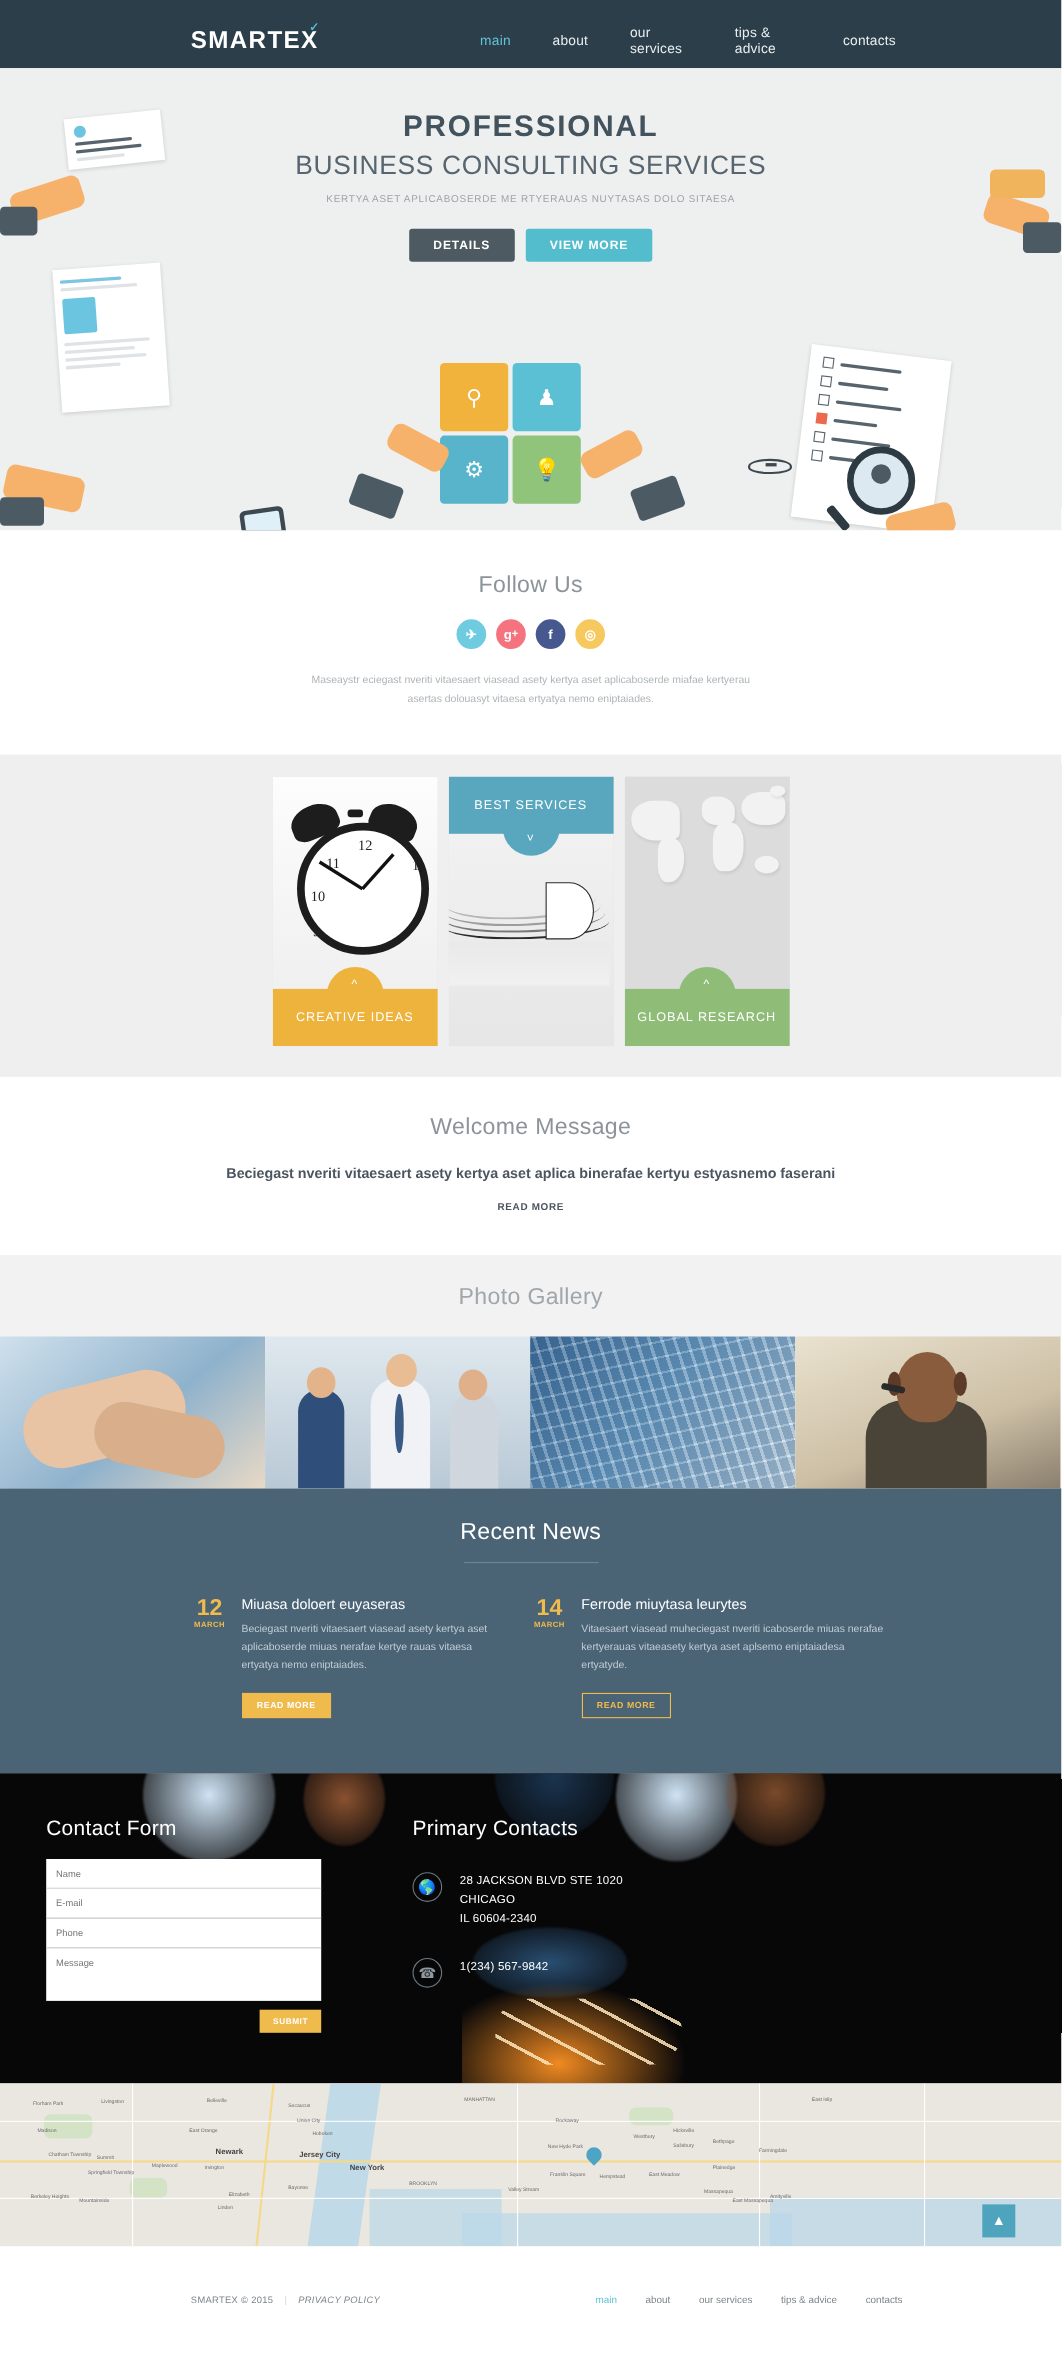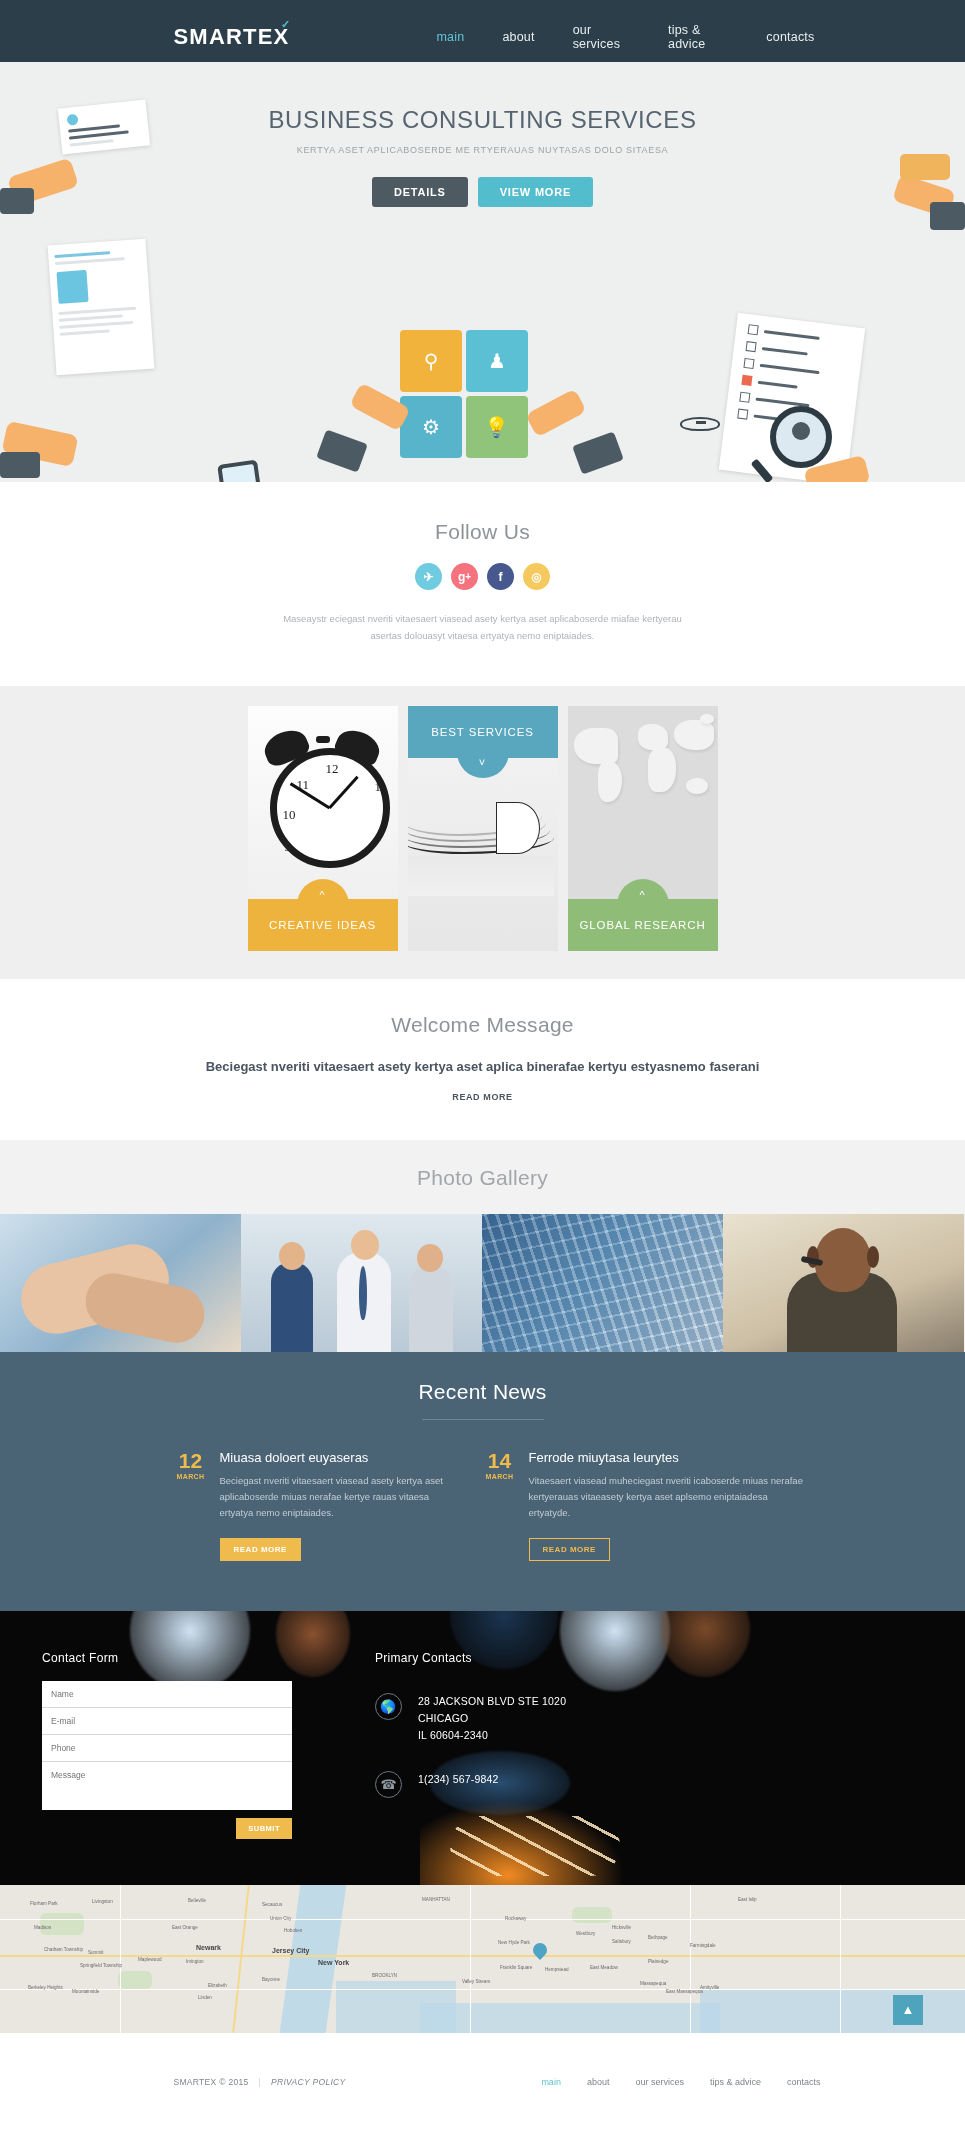--- a/index.html
+++ b/index.html
@@ -192,21 +192,21 @@
   
   .contact {
     position:relative; padding: 40px 0 46px; overflow:hidden;
     background:#070708;
   }
   .bokeh { position:absolute; border-radius:50%; filter: blur(1px); }
   .flame { position:absolute; }
   .contact-inner { position:relative; z-index:3; display:flex; }
   .cf-col { width: 375px; padding-left: 42px; }
   .pc-col { width: 327px; }
-  .c-title { color:#fff; font-size: 12px; font-weight:normal; letter-spacing:.3px; }
+  .c-title { color:#fff; font-size: 19px; font-weight:normal; letter-spacing:.3px; }
   .form { margin-top: 16px; width: 250px; }
   .form input, .form textarea {
     display:block; width: 100%; border:0; border-bottom:1px solid #d6d6d6;
     background:#fff; padding: 8px 9px; font-size: 8.5px; color:#555;
     font-family:"Liberation Sans", sans-serif; outline:none;
   }
   .form textarea { height: 48px; resize:none; border-bottom:0; }
   .submit-row { width: 250px; display:flex; justify-content:flex-end; margin-top: 8px; }
   .btn-submit { background:#f0bb4d; color:#fff; border:0; font-size:7.5px; font-weight:bold; letter-spacing:.5px; padding:6px 12px; cursor:pointer; font-family:"Liberation Sans", sans-serif; }
   .pc-list { margin-top: 28px; }
@@ -335,20 +335,21 @@
     </div>
     <div class="hs mag" style="left:770px;top:330px;">
       <div style="width:18px;height:18px;border-radius:50%;background:#4c5a63;margin:10px auto 0;"></div>
     </div>
     <div class="hs hand" style="left:806px;top:400px;width:62px;height:28px;transform:rotate(-14deg);"></div>
     <div class="hs hand" style="left:895px;top:120px;width:58px;height:28px;transform:rotate(18deg);"></div>
     <div class="hs" style="left:900px;top:92px;width:50px;height:26px;background:#f0b45c;border-radius:5px;"></div>
     <div class="hs" style="left:930px;top:140px;width:35px;height:28px;background:#4c5a63;border-radius:4px;"></div>
 
     <div class="hero-text">
+      <div class="hero-h1">PROFESSIONAL</div>
       <div class="hero-h2">BUSINESS CONSULTING SERVICES</div>
       <div class="hero-sub">KERTYA ASET APLICABOSERDE ME RTYERAUAS NUYTASAS DOLO SITAESA</div>
       <div class="hero-btns">
         <button class="btn btn-dark">DETAILS</button>
         <button class="btn btn-teal">VIEW MORE</button>
       </div>
     </div>
   </div>
 
   <div class="follow">

